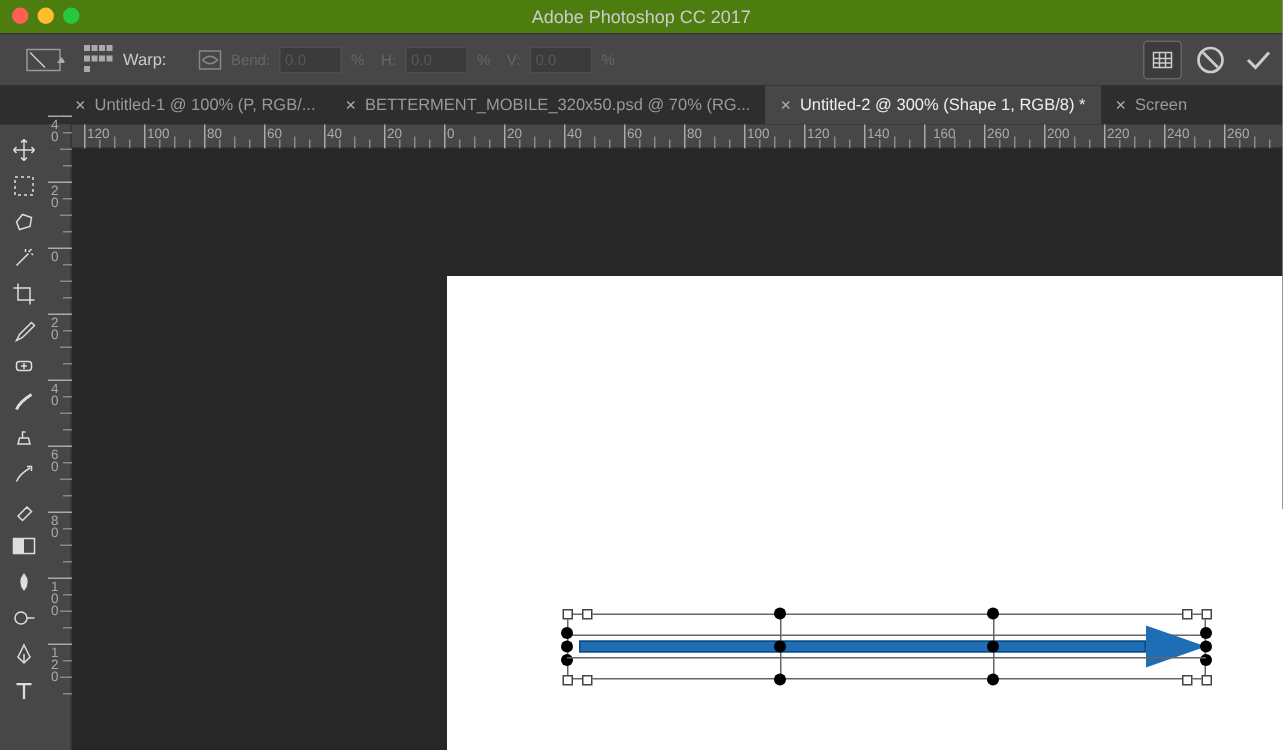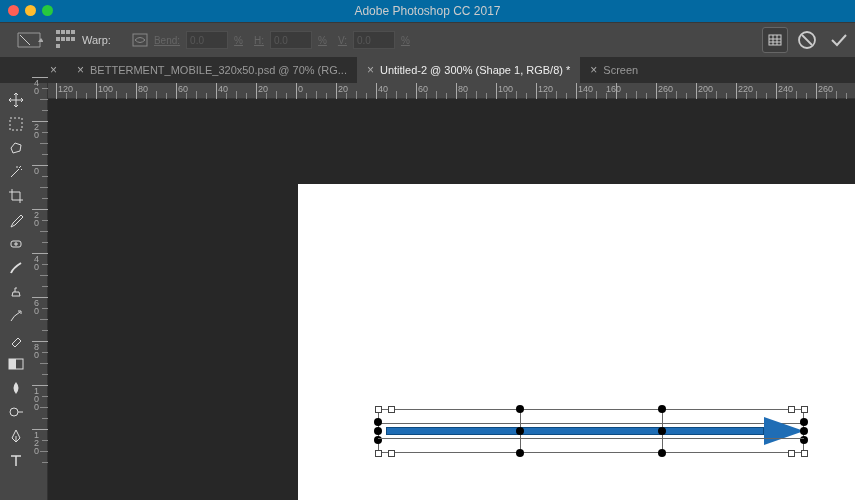--- a/index.html
+++ b/index.html
@@ -1,39 +1,39 @@
 <!DOCTYPE html>
 <html><head>
 <meta charset="utf-8">
 <style>
 * { margin:0; padding:0; box-sizing:border-box; font-family:"Helvetica Neue",Arial,sans-serif; }
 body { width:855px; height:500px; background:#272727; overflow:hidden; position:relative; }
 
 
-.titlebar { height:22px; background:#0369a1; display:flex; align-items:center; justify-content:center; position:relative; }
+.titlebar { height:22px; background:#4d7c0f; display:flex; align-items:center; justify-content:center; position:relative; }
 .traffic { position:absolute; left:8px; top:5px; display:flex; gap:6px; }
 .dot { width:11px; height:11px; border-radius:50%; }
 .dot.red { background:#ff5f56; }
 .dot.yellow { background:#ffbd2e; }
 .dot.green { background:#27c93f; }
 .titlebar span { color:#ccc; font-size:12px; }
 
 
 .optbar { height:35px; background:#474747; border-top:1px solid #383838; display:flex; align-items:center; padding-left:10px; }
 .toolpreset { width:40px; height:26px; display:flex; align-items:center; justify-content:center; }
 .toolpreset svg { display:block; }
 .gridicon { width:20px; height:20px; display:flex; flex-wrap:wrap; gap:1px; margin-left:6px; margin-right:6px; }
 .gridicon div { width:4px; height:4px; background:#aaa; }
 .lbl { color:#ccc; font-size:11px; margin-right:6px; }
 .warp-select { background:#3a3a3a; border:1px solid #555; color:#ccc; font-size:11px; width:160px; height:22px; padding:0 6px; display:flex; align-items:center; justify-content:space-between; border-radius:3px; }
 .warp-select::after { content:''; border-left:4px solid transparent; border-right:4px solid transparent; border-top:5px solid #aaa; }
 .orient { width:22px; height:22px; display:flex; align-items:center; justify-content:center; margin-left:12px; }
 .num-field { background:#313131; border:1px solid #555; width:42px; height:18px; color:#888; font-size:10px; padding:0 3px; display:flex; align-items:center; margin:0 3px; }
 .num-field.dis { opacity:.5; color:#666; }
-.dim { color:#666; font-size:10px; margin:0 3px;text-decoration:underline; }
+.dim { color:#666; font-size:10px; margin:0 3px; }
 .spacer { flex:1; }
 .rbtn { width:26px; height:26px; display:flex; align-items:center; justify-content:center; color:#ccc; margin:0 3px; }
 .rbtn.box { border:1px solid #666; border-radius:3px; background:#3c3c3c; }
 
 
 .tabbar { height:26px; background:#2e2e2e; display:flex; align-items:center; padding-left:40px; overflow:hidden; }
 .tab { height:26px; display:flex; align-items:center; padding:0 10px; color:#999; font-size:11px; gap:6px; }
 .tab .x { color:#aaa; font-size:12px; }
 .tab.active { background:#474747; color:#eee; }
 
@@ -143,20 +143,21 @@
   <div class="rbtn">
     <svg width="22" height="22">
         <path d="M4 11 L9 16 L18 6" fill="none" stroke="#ccc" stroke-width="2"></path>
       </svg>
   </div>
 </div>
 
 <div class="tabbar">
   <div class="tab">
       <span class="x">×</span>
+      <span>Untitled-1 @ 100% (P, RGB/...</span>
     </div>
   <div class="tab">
       <span class="x">×</span>
       <span>BETTERMENT_MOBILE_320x50.psd @ 70% (RG...</span>
     </div>
   <div class="tab active">
       <span class="x">×</span>
       <span>Untitled-2 @ 300% (Shape 1, RGB/8) *</span>
     </div>
   <div class="tab">
@@ -318,21 +319,21 @@
       <div class="tick-num" style="left: 490px;">120</div>
       <div class="tick-minor" style="left: 498px;"></div>
       <div class="tick-minor2" style="left: 508px;"></div>
       <div class="tick-minor" style="left: 518px;"></div>
       <div class="tick-major" style="left: 528px;"></div>
       <div class="tick-num" style="left: 530px;">140</div>
       <div class="tick-minor" style="left: 538px;"></div>
       <div class="tick-minor2" style="left: 548px;"></div>
       <div class="tick-minor" style="left: 558px;"></div>
       <div class="tick-major" style="left: 568px;"></div>
-      <div class="tick-num" style="left: 558px;">160</div>
+      <div class="tick-num" style="left: 574px;">160</div>
       <div class="tick-minor" style="left: 578px;"></div>
       <div class="tick-minor2" style="left: 588px;"></div>
       <div class="tick-minor" style="left: 598px;"></div>
       <div class="tick-major" style="left: 608px;"></div>
       <div class="tick-num" style="left: 610px;">260</div>
       <div class="tick-minor" style="left: 618px;"></div>
       <div class="tick-minor2" style="left: 628px;"></div>
       <div class="tick-minor" style="left: 638px;"></div>
       <div class="tick-major" style="left: 648px;"></div>
       <div class="tick-num" style="left: 650px;">200</div>

